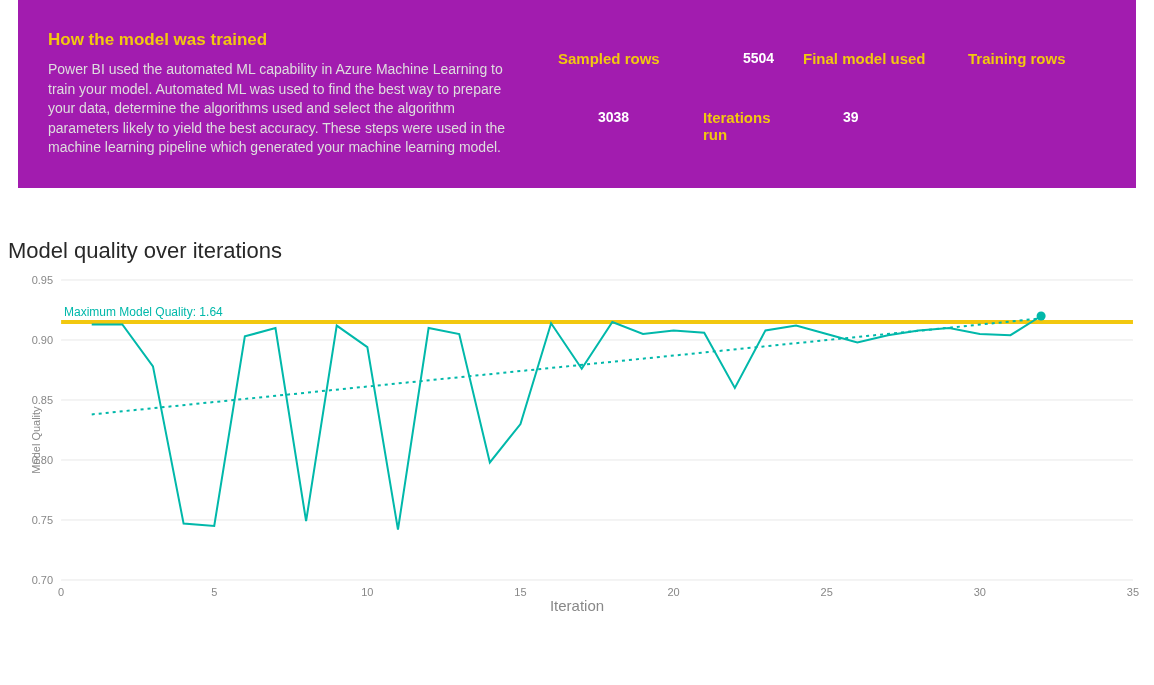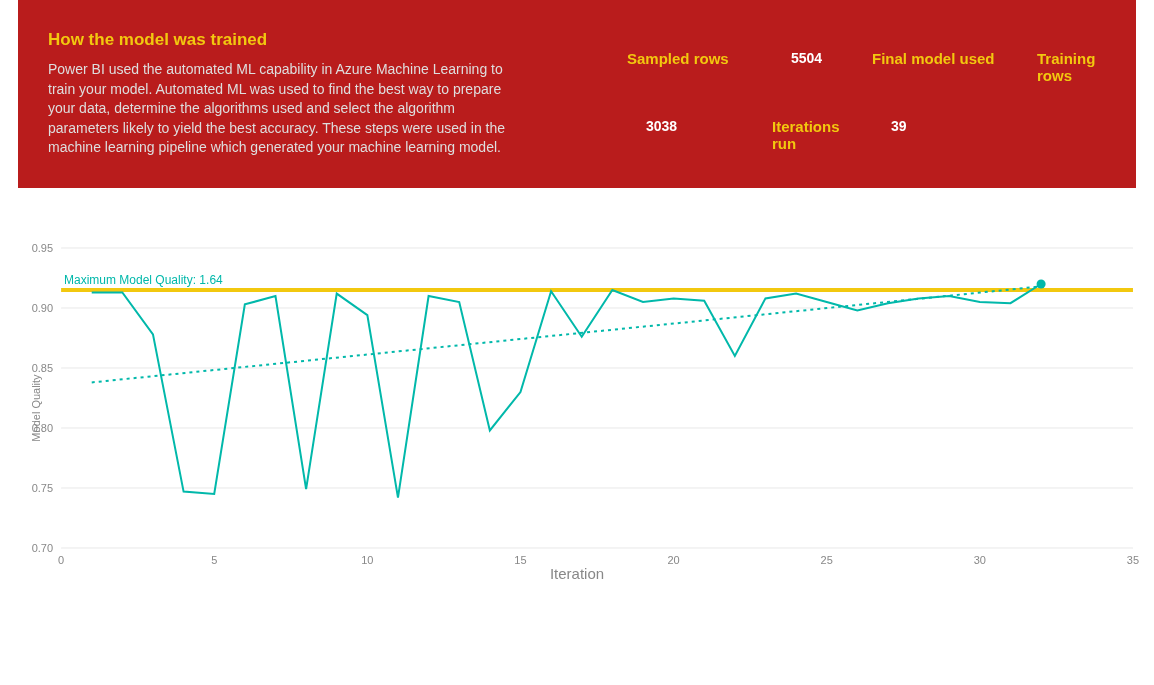--- a/index.html
+++ b/index.html
@@ -3,27 +3,26 @@
 <meta charset="utf-8">
 <style>
   body {
     font-family: "Segoe UI", Arial, sans-serif;
     margin: 0;
     background: #ffffff;
     color: #333;
   }
   
   .header-card {
-    background: #b91c1c;
+    background: #a21caf;
     color: #ecebeb;
     margin: 0 18px;
     padding: 30px 30px 30px 30px;
     display: flex;
     box-sizing: border-box;
-    gap: 48px;
   }
   .header-left {
     width: 480px;
     padding-right: 30px;
   }
   .header-title {
     color: #f2c80f;
     font-weight: 700;
     font-size: 17px;
     margin: 0 0 10px 0;
@@ -39,21 +38,20 @@
     grid-template-columns: 135px 90px 155px auto;
     align-items: start;
     row-gap: 28px;
     column-gap: 10px;
     padding-top: 20px;
   }
   .stat-label {
     color: #f2c80f;
     font-weight: 700;
     font-size: 15px;
-    margin-left: 21px;
   }
   .stat-value {
     color: #ffffff;
     font-size: 14px;
     font-weight: 600;
     padding-left: 40px;
   }
 
   
   .chart-section {
@@ -110,20 +108,21 @@
     <div class="stat-value">5504</div>
     <div class="stat-label">Final model used</div>
     <div class="stat-label">Training rows</div>
     <div class="stat-value">3038</div>
     <div class="stat-label">Iterations run</div>
     <div class="stat-value">39</div>
   </div>
 </div>
 
 <div class="chart-section">
+  <div class="chart-title">Model quality over iterations</div>
   <div class="chart-wrap" id="chart-wrap">
     <div class="ylabel">Model Quality</div>
     <div class="xlabel">Iteration</div>
     <div class="max-anno" id="max-anno" style="left: 58px; top: 10.2941%;">Maximum Model Quality: 1.64</div>
     <svg id="chart-svg" viewBox="0 0 1140 340" preserveAspectRatio="none">
         <line x1="55" x2="1125" y1="310" y2="310" stroke="#d9d9d9" stroke-width="0.6"></line>
         <text x="47" y="314" text-anchor="end" font-size="11" fill="#888">0.70</text>
         <line x1="55" x2="1125" y1="249.99999999999994" y2="249.99999999999994" stroke="#d9d9d9" stroke-width="0.6"></line>
         <text x="47" y="253.99999999999994" text-anchor="end" font-size="11" fill="#888">0.75</text>
         <line x1="55" x2="1125" y1="189.9999999999999" y2="189.9999999999999" stroke="#d9d9d9" stroke-width="0.6"></line>

